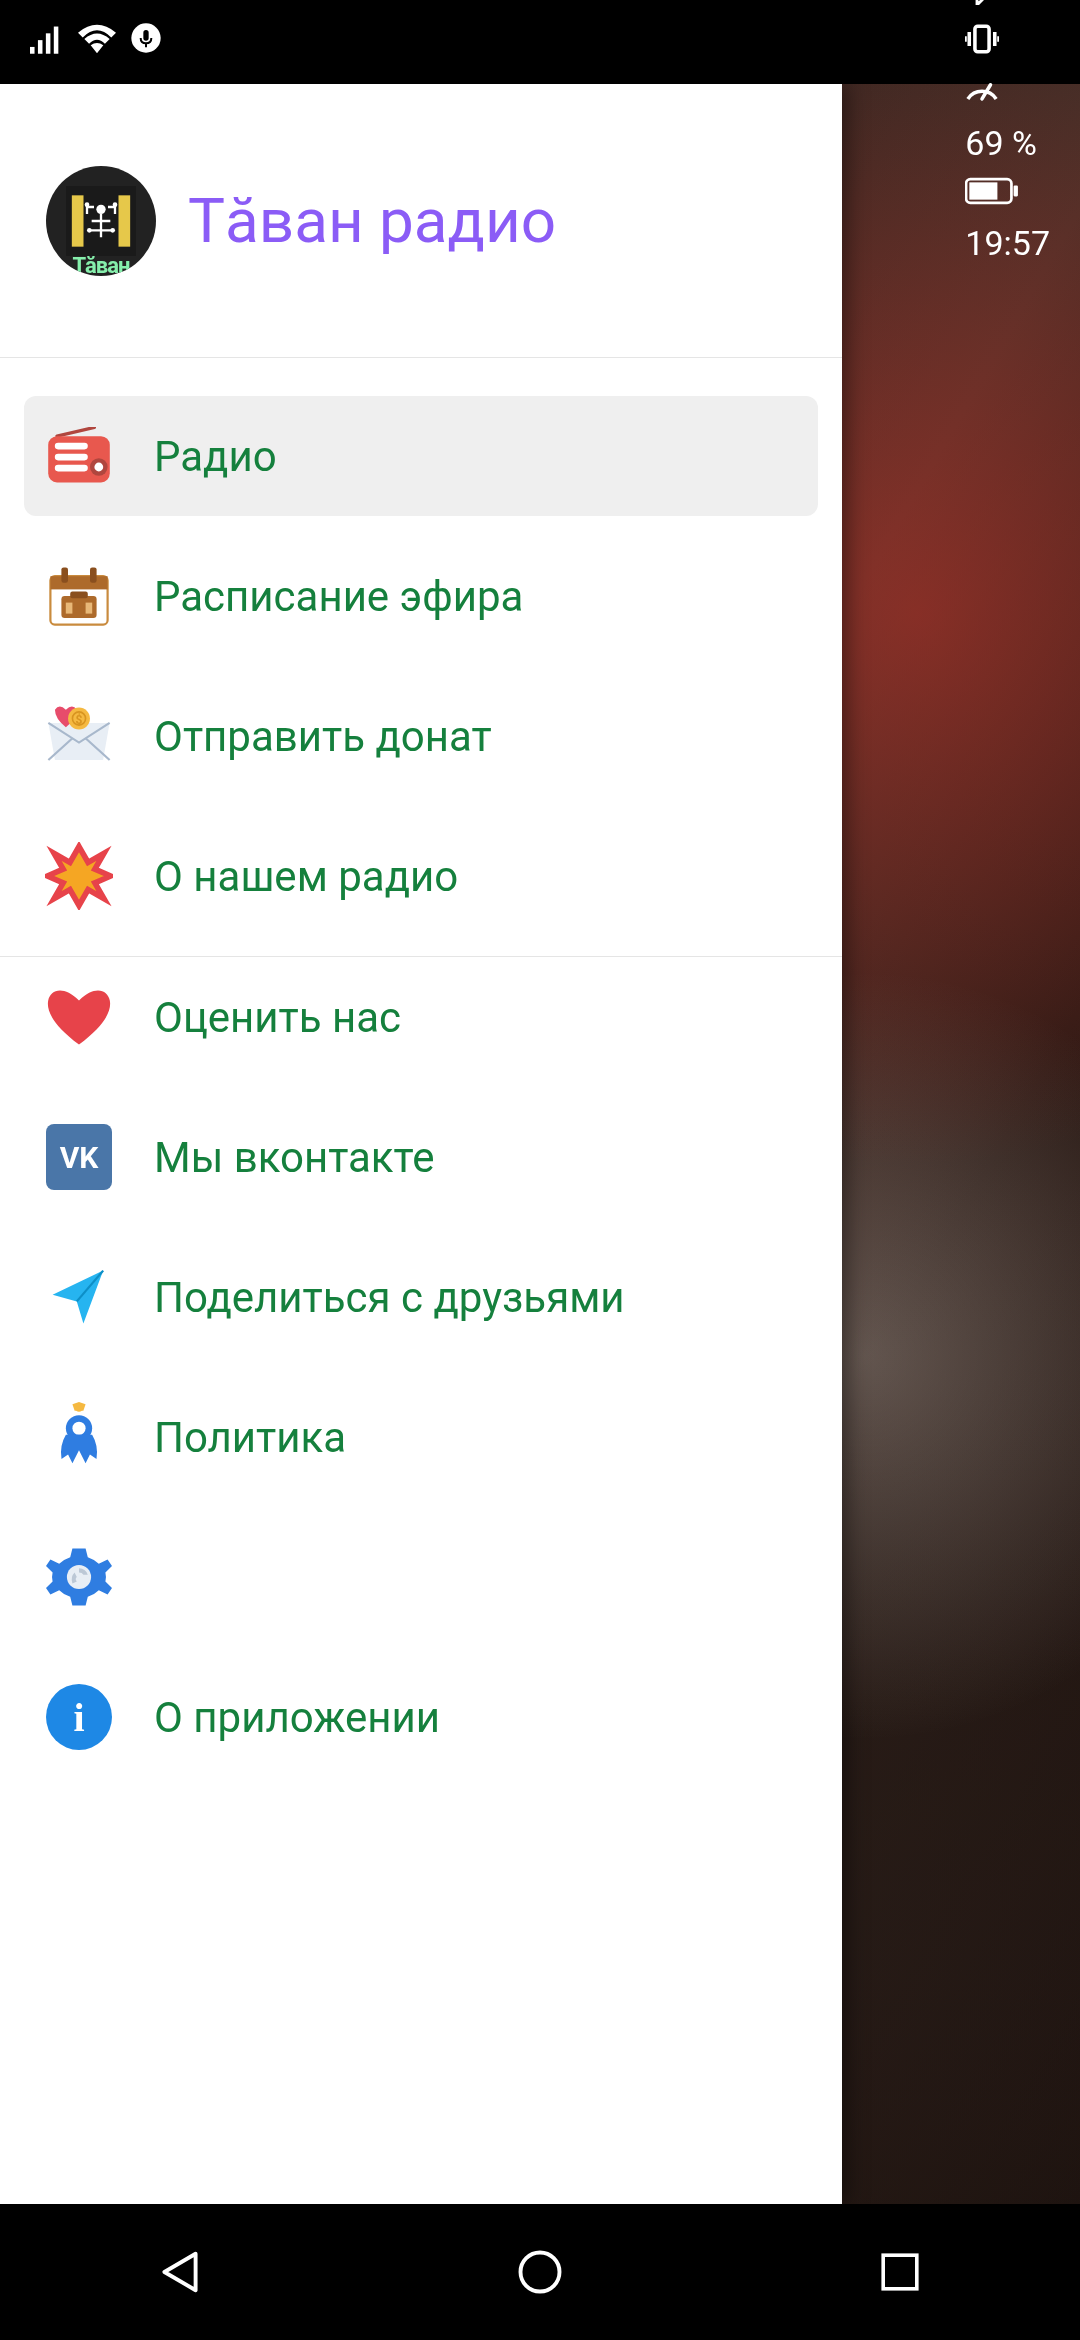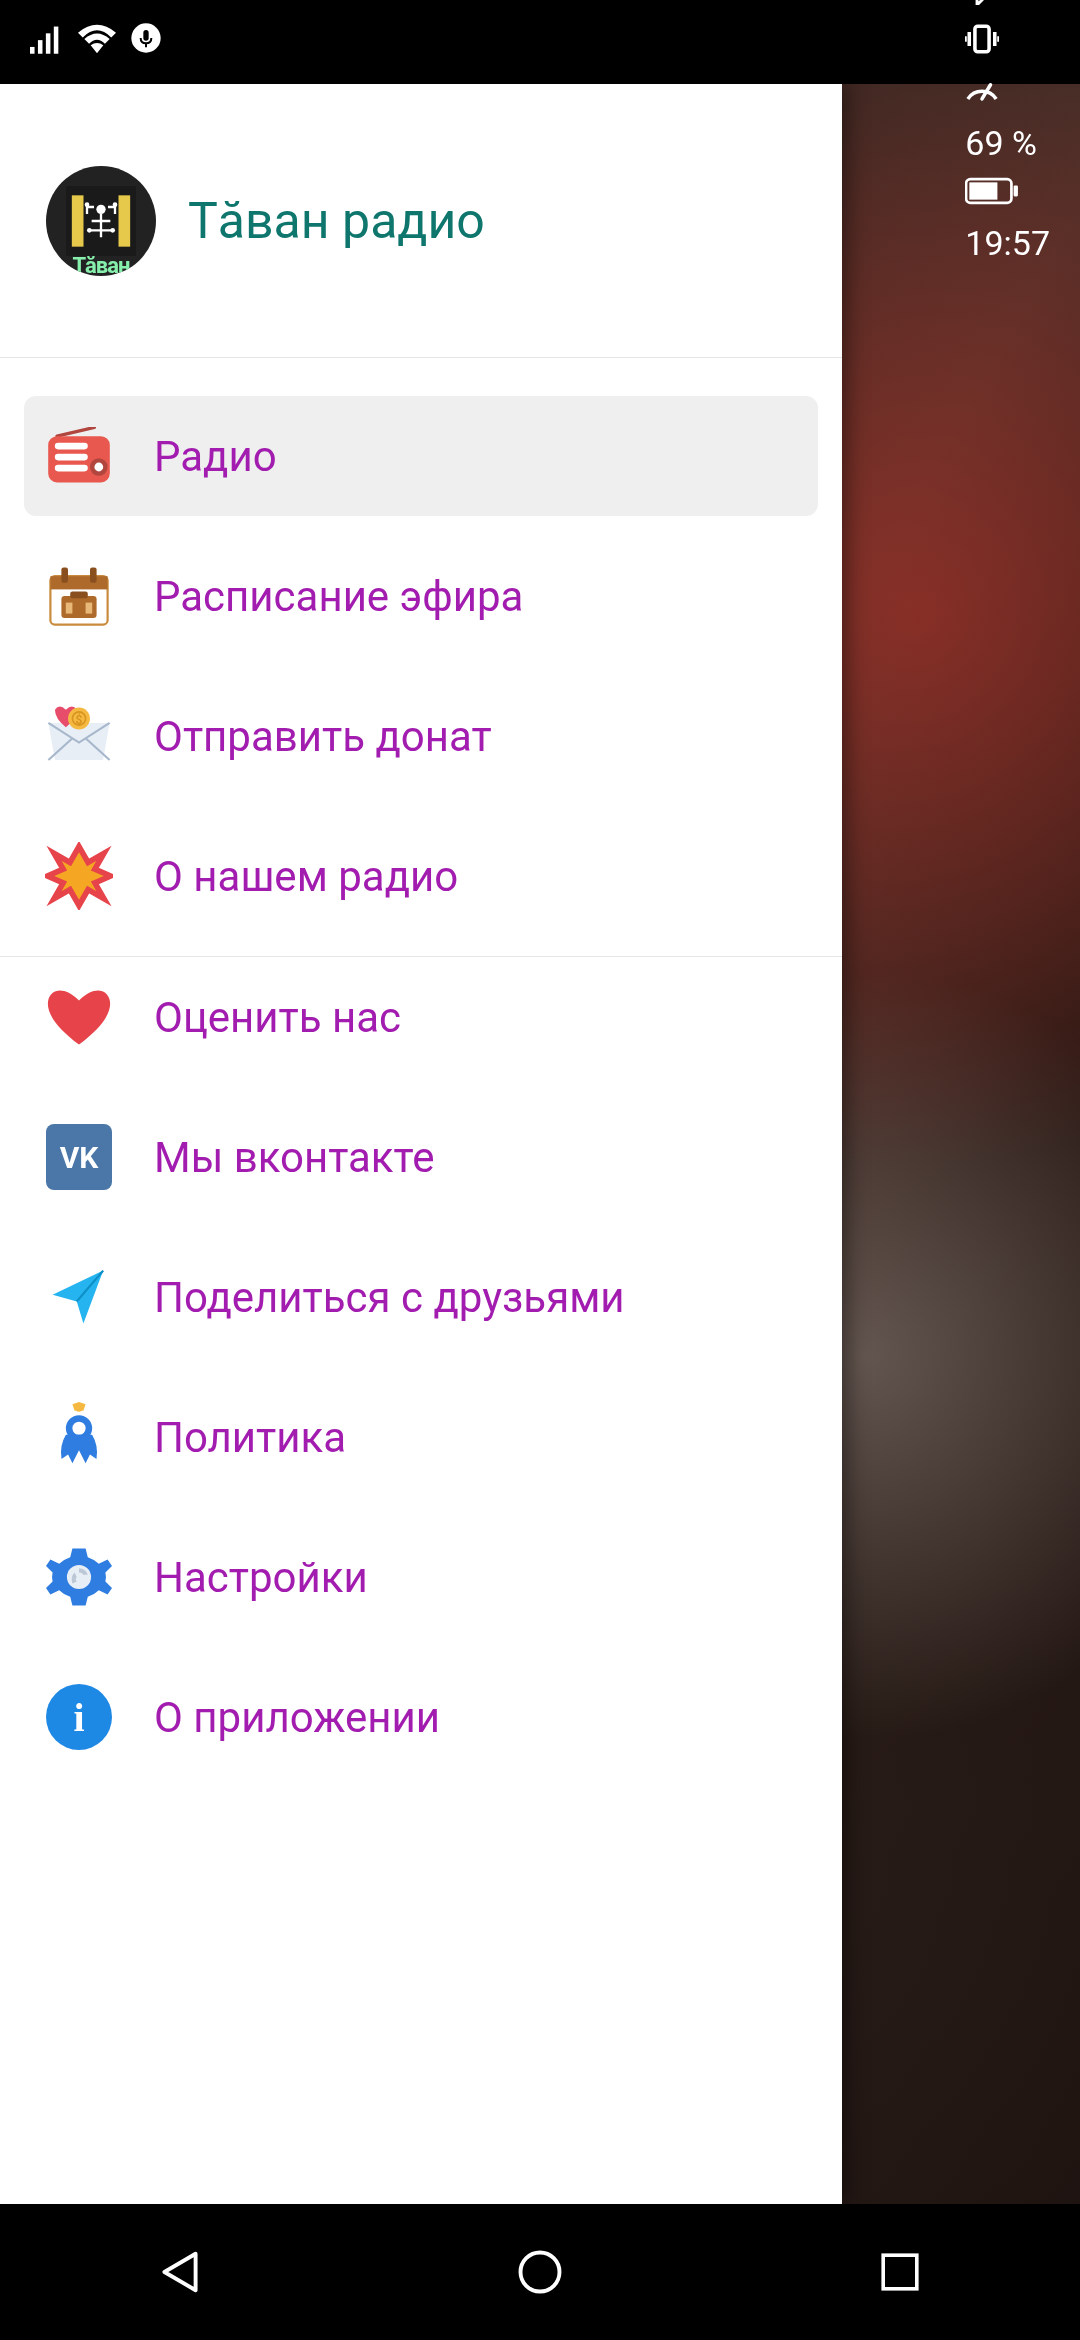--- a/index.html
+++ b/index.html
@@ -51,30 +51,30 @@
   }
   .app-logo {
     width: 110px; height: 110px; border-radius: 55px; background: #222;
     display: flex; align-items: center; justify-content: center; position: relative; overflow: hidden;
   }
   .app-logo svg { width: 70px; height: 70px; }
   .app-logo-text {
     position: absolute; bottom: -2px; left: 50%; transform: translateX(-50%);
     color: #86efac; font-size: 22px; font-weight: 700; letter-spacing: -1px;
   }
-  .app-title { font-size: 50px; color: #0f766e; font-weight: 400; }
+  .app-title { font-size: 62px; color: #8b5cf6; font-weight: 400; }
 
   .drawer-list { padding: 38px 24px 0 24px; }
   .item {
     height: 120px; display: flex; align-items: center; gap: 40px;
     padding: 0 20px; border-radius: 12px; margin-bottom: 20px;
   }
   .item.selected { background: #efefef; }
   .item-icon { width: 70px; height: 70px; display: flex; align-items: center; justify-content: center; flex-shrink: 0; }
-  .item-label { font-size: 42px; color: #a21caf; }
+  .item-label { font-size: 42px; color: #15803d; }
 
   .section-divider { height: 1px; background: #e5e5e5; margin: 10px -24px 0 -24px; }
   .section-header { font-size: 37px; color: #9a9a9a; padding: 52px 20px 42px 20px; }
 
   
   .vk-sq { width: 66px; height: 66px; background: #4a76a8; border-radius: 8px; display:flex; align-items:center; justify-content:center; color:#fff; font-weight:700; font-size:30px; }
   .info-circ { width: 66px; height: 66px; background: #1e88e5; border-radius: 33px; display:flex; align-items:center; justify-content:center; color:#fff; font-weight:900; font-size:40px; font-family: Georgia, serif; }
 </style>
 </head>
 <body>
@@ -272,21 +272,20 @@
     </div>
 
     <div class="item">
       <span class="item-icon">
         <svg width="66" height="66" viewBox="0 0 60 60">
           <path d="M30 4 L36 4 L38 12 Q44 14 48 18 L56 14 L60 20 L54 26 Q55 30 54 34 L60 40 L56 46 L48 42 Q44 46 38 48 L36 56 L30 56 L24 56 L22 48 Q16 46 12 42 L4 46 L0 40 L6 34 Q5 30 6 26 L0 20 L4 14 L12 18 Q16 14 22 12 L24 4 Z" fill="#2f7de1"></path>
           <circle cx="30" cy="30" r="11" fill="#e8eef5"></circle>
           <path d="M30 22 Q36 22 38 28 L34 28 Q33 26 30 26 Z M24 36 Q22 30 26 26 L28 30 Q26 32 28 34 Z" fill="#bcc8d6"></path>
         </svg>
       </span>
-      <span class="item-label">Настройки</span>
     </div>
 
     <div class="item">
       <span class="item-icon">
         <div class="info-circ">i</div>
       </span>
       <span class="item-label">О приложении</span>
     </div>
 
   </div>

